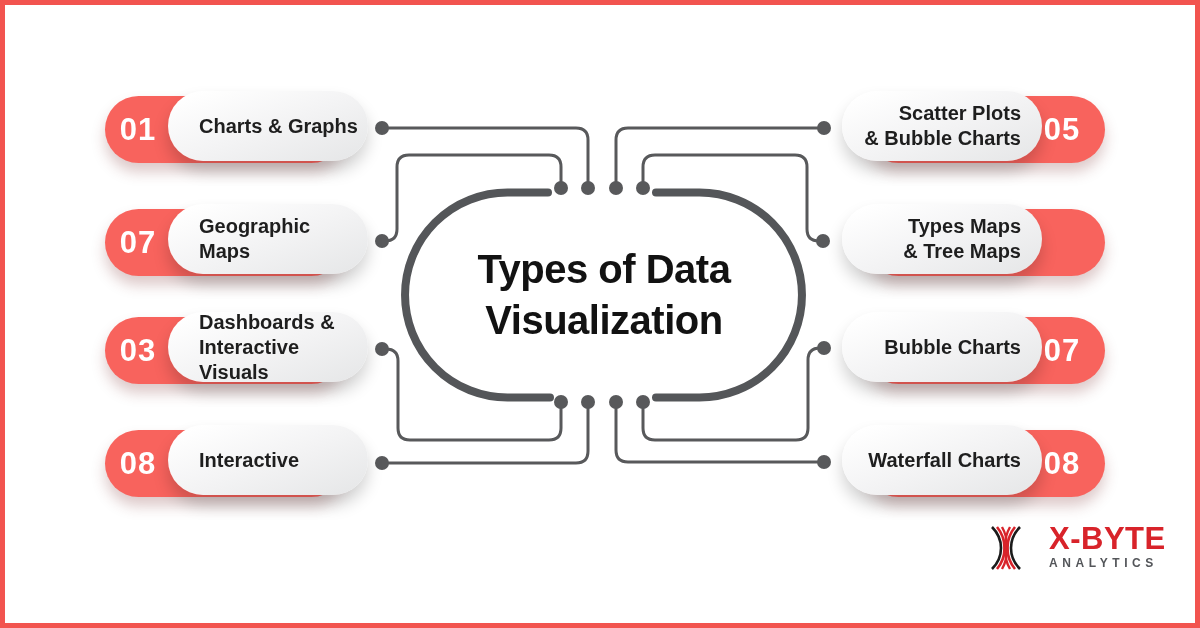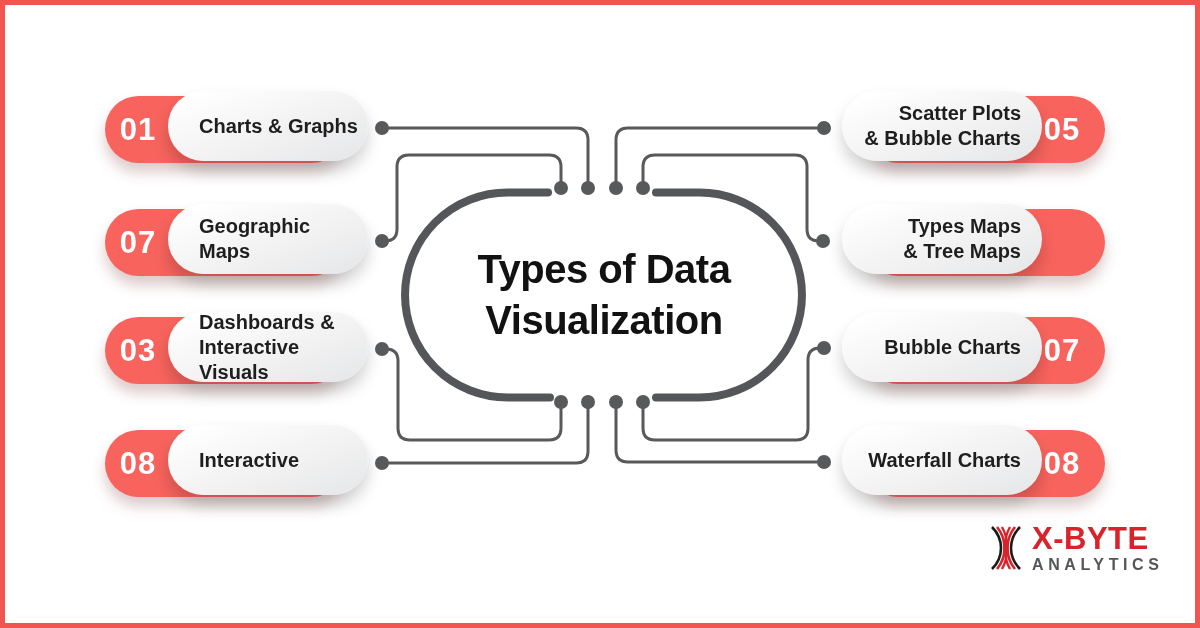--- a/index.html
+++ b/index.html
@@ -52,24 +52,24 @@
 
   .label {
     position:absolute; top:0; width:200px; height:70px;
     display:flex; flex-direction:column; justify-content:center;
     font-size:20px; font-weight:700; color:#1e1e1e; line-height:25px;
   }
   .item.left  .label { left:73px; align-items:flex-start; padding:0 12px 0 21px; text-align:left; }
   .item.right .label { left:17px; align-items:flex-end;  padding:0 21px 0 12px; text-align:left; }
   .label .line:empty { display:none; }
 
-  .logo { position:absolute; left:984px; top:519px; display:flex; align-items:flex-start; gap:9px; z-index:3; }
+  .logo { position:absolute; left:984px; top:519px; display:flex; align-items:flex-start; gap:26px; z-index:3; }
   .logo-icon { width:34px; height:48px; }
   .logo-brand { font-size:31px; line-height:30px; font-weight:800; color:#d8232a; letter-spacing:0.5px; }
-  .logo-sub   { font-size:16px; font-weight:600; color:#54565a; letter-spacing:4.6px; margin-top:2px; }
+  .logo-sub   { font-size:12px; font-weight:600; color:#54565a; letter-spacing:4.6px; margin-top:2px; }
 </style>
 </head>
 <body>
 
 <div class="canvas">
 
   <svg class="wires" viewBox="0 0 1200 628" xmlns="http://www.w3.org/2000/svg">
 
     <path class="capsule" d="M 543,187.5 L 502.5,187.5 A 102.5 102.5 0 0 0 502.5,392.5 L 545,392.5"></path>
     <path class="capsule" d="M 651,187.5 L 694.5,187.5 A 102.5 102.5 0 0 1 694.5,392.5 L 651,392.5"></path>

